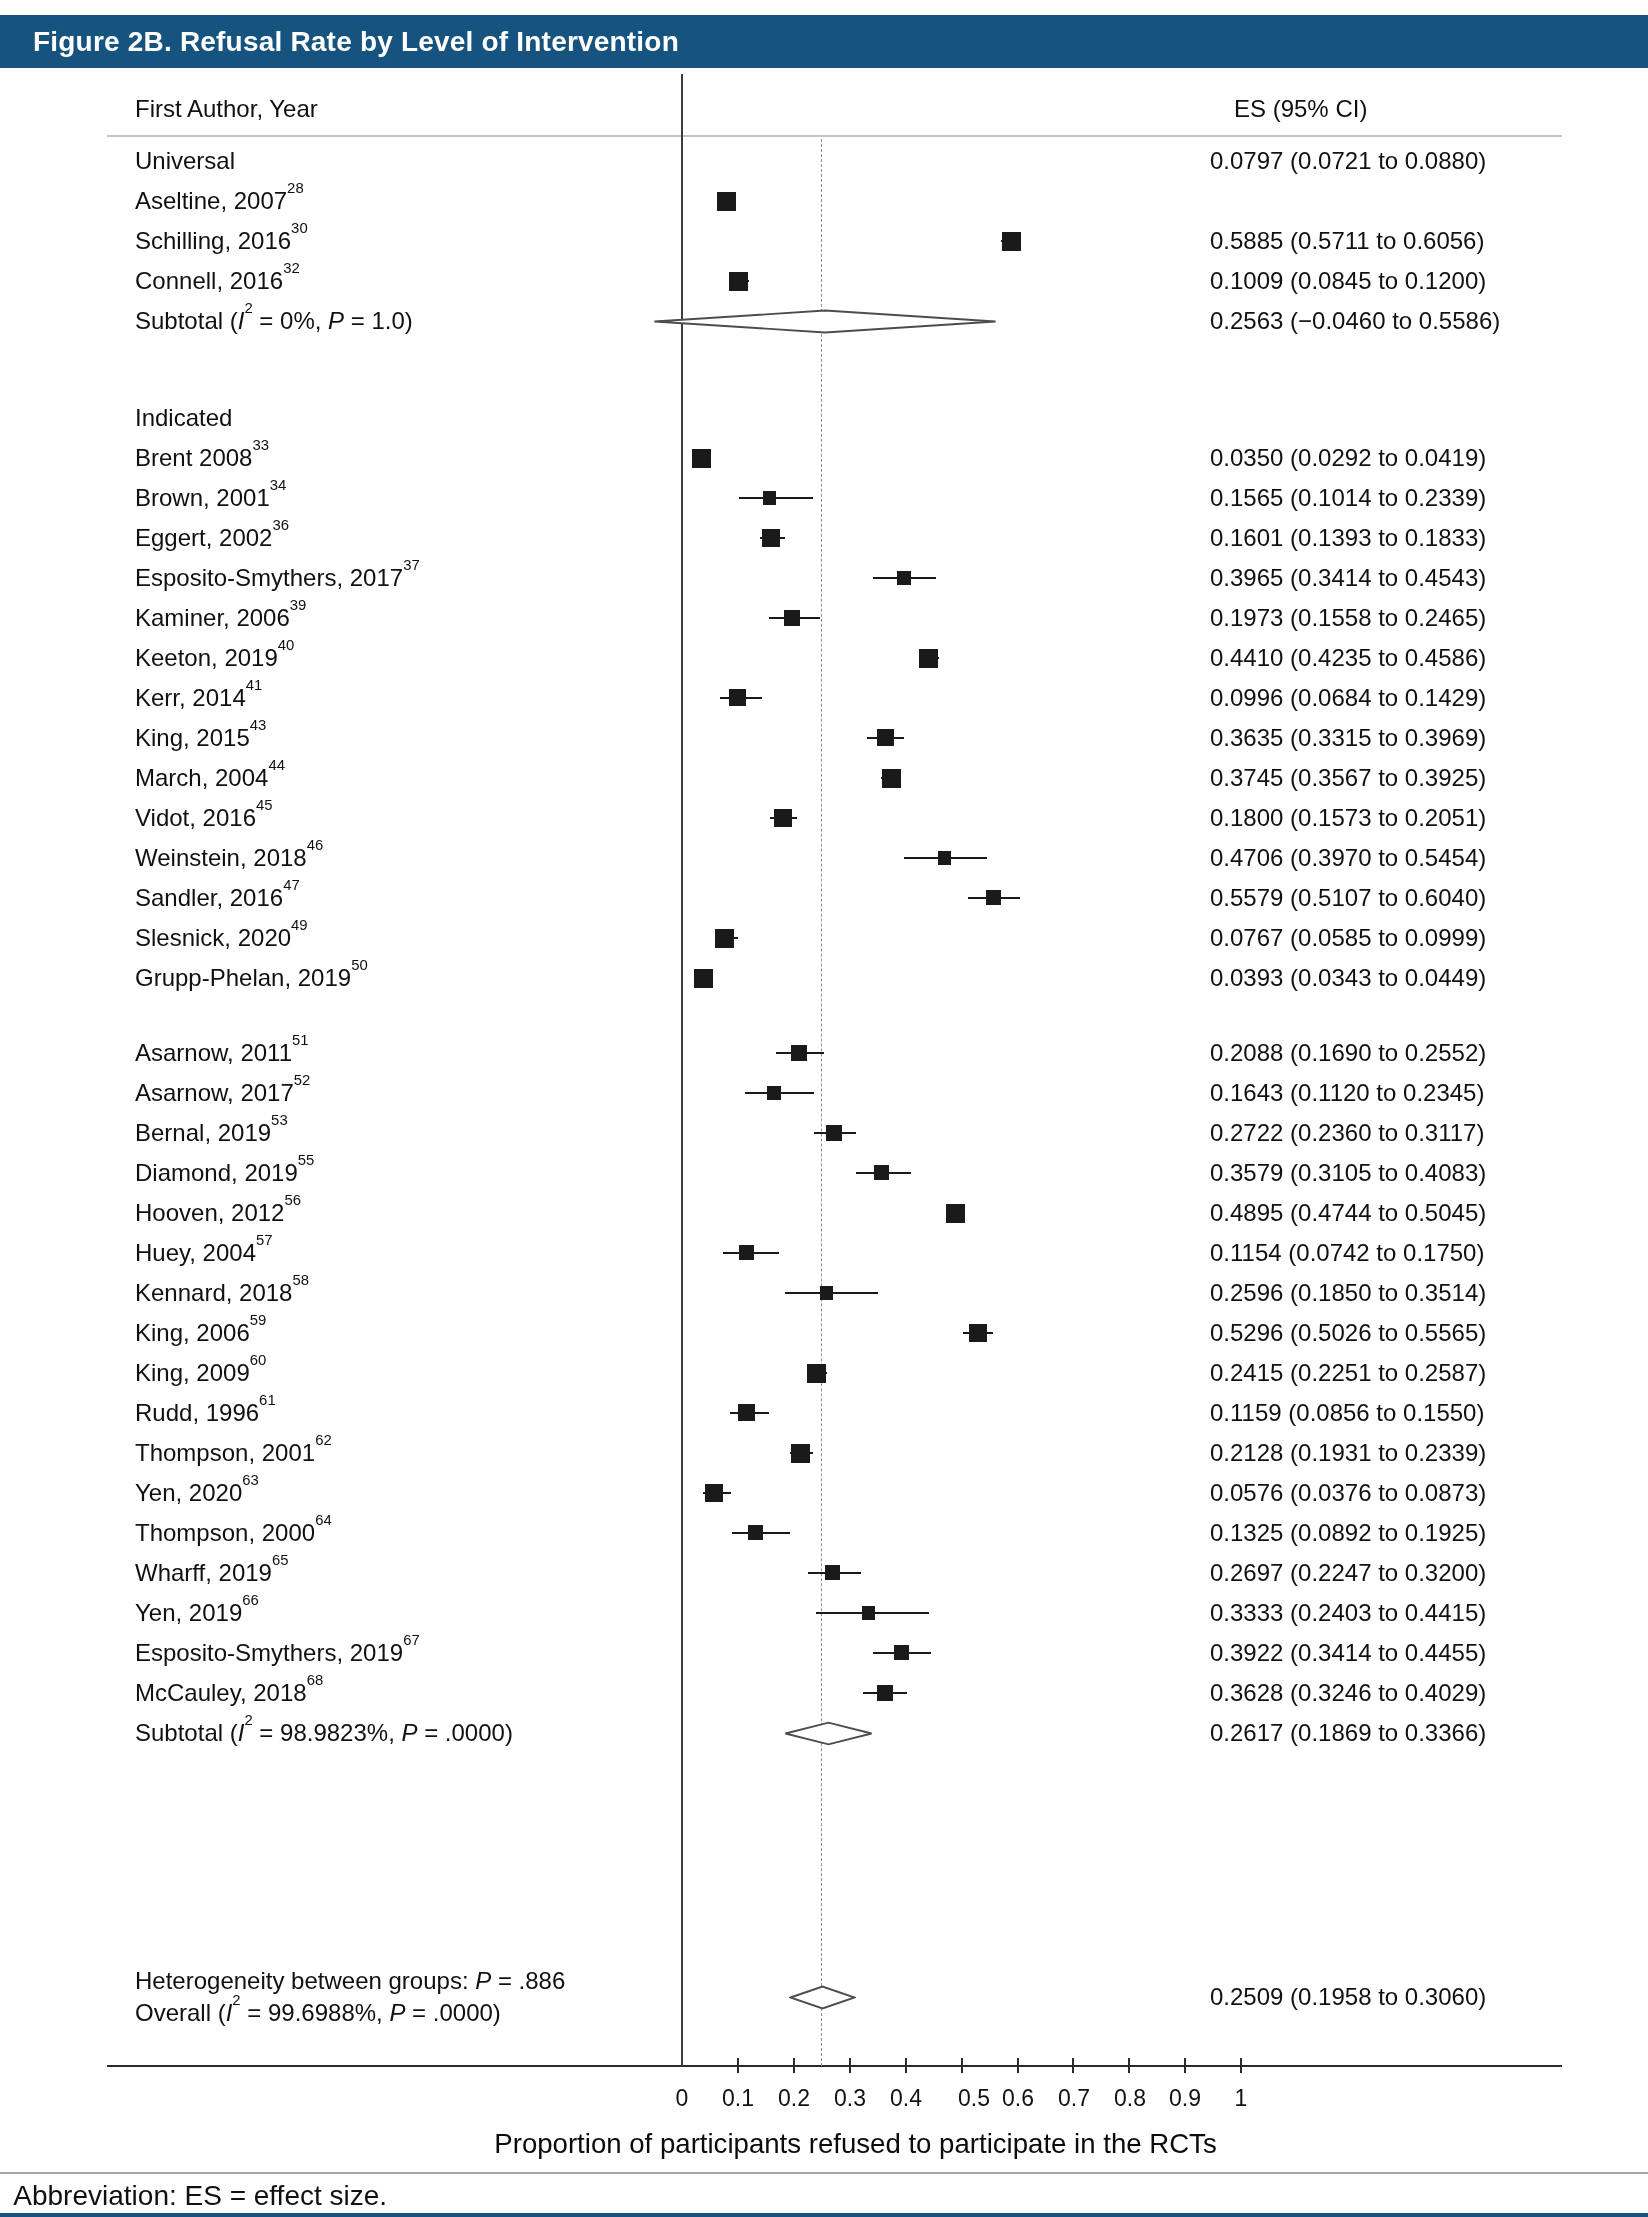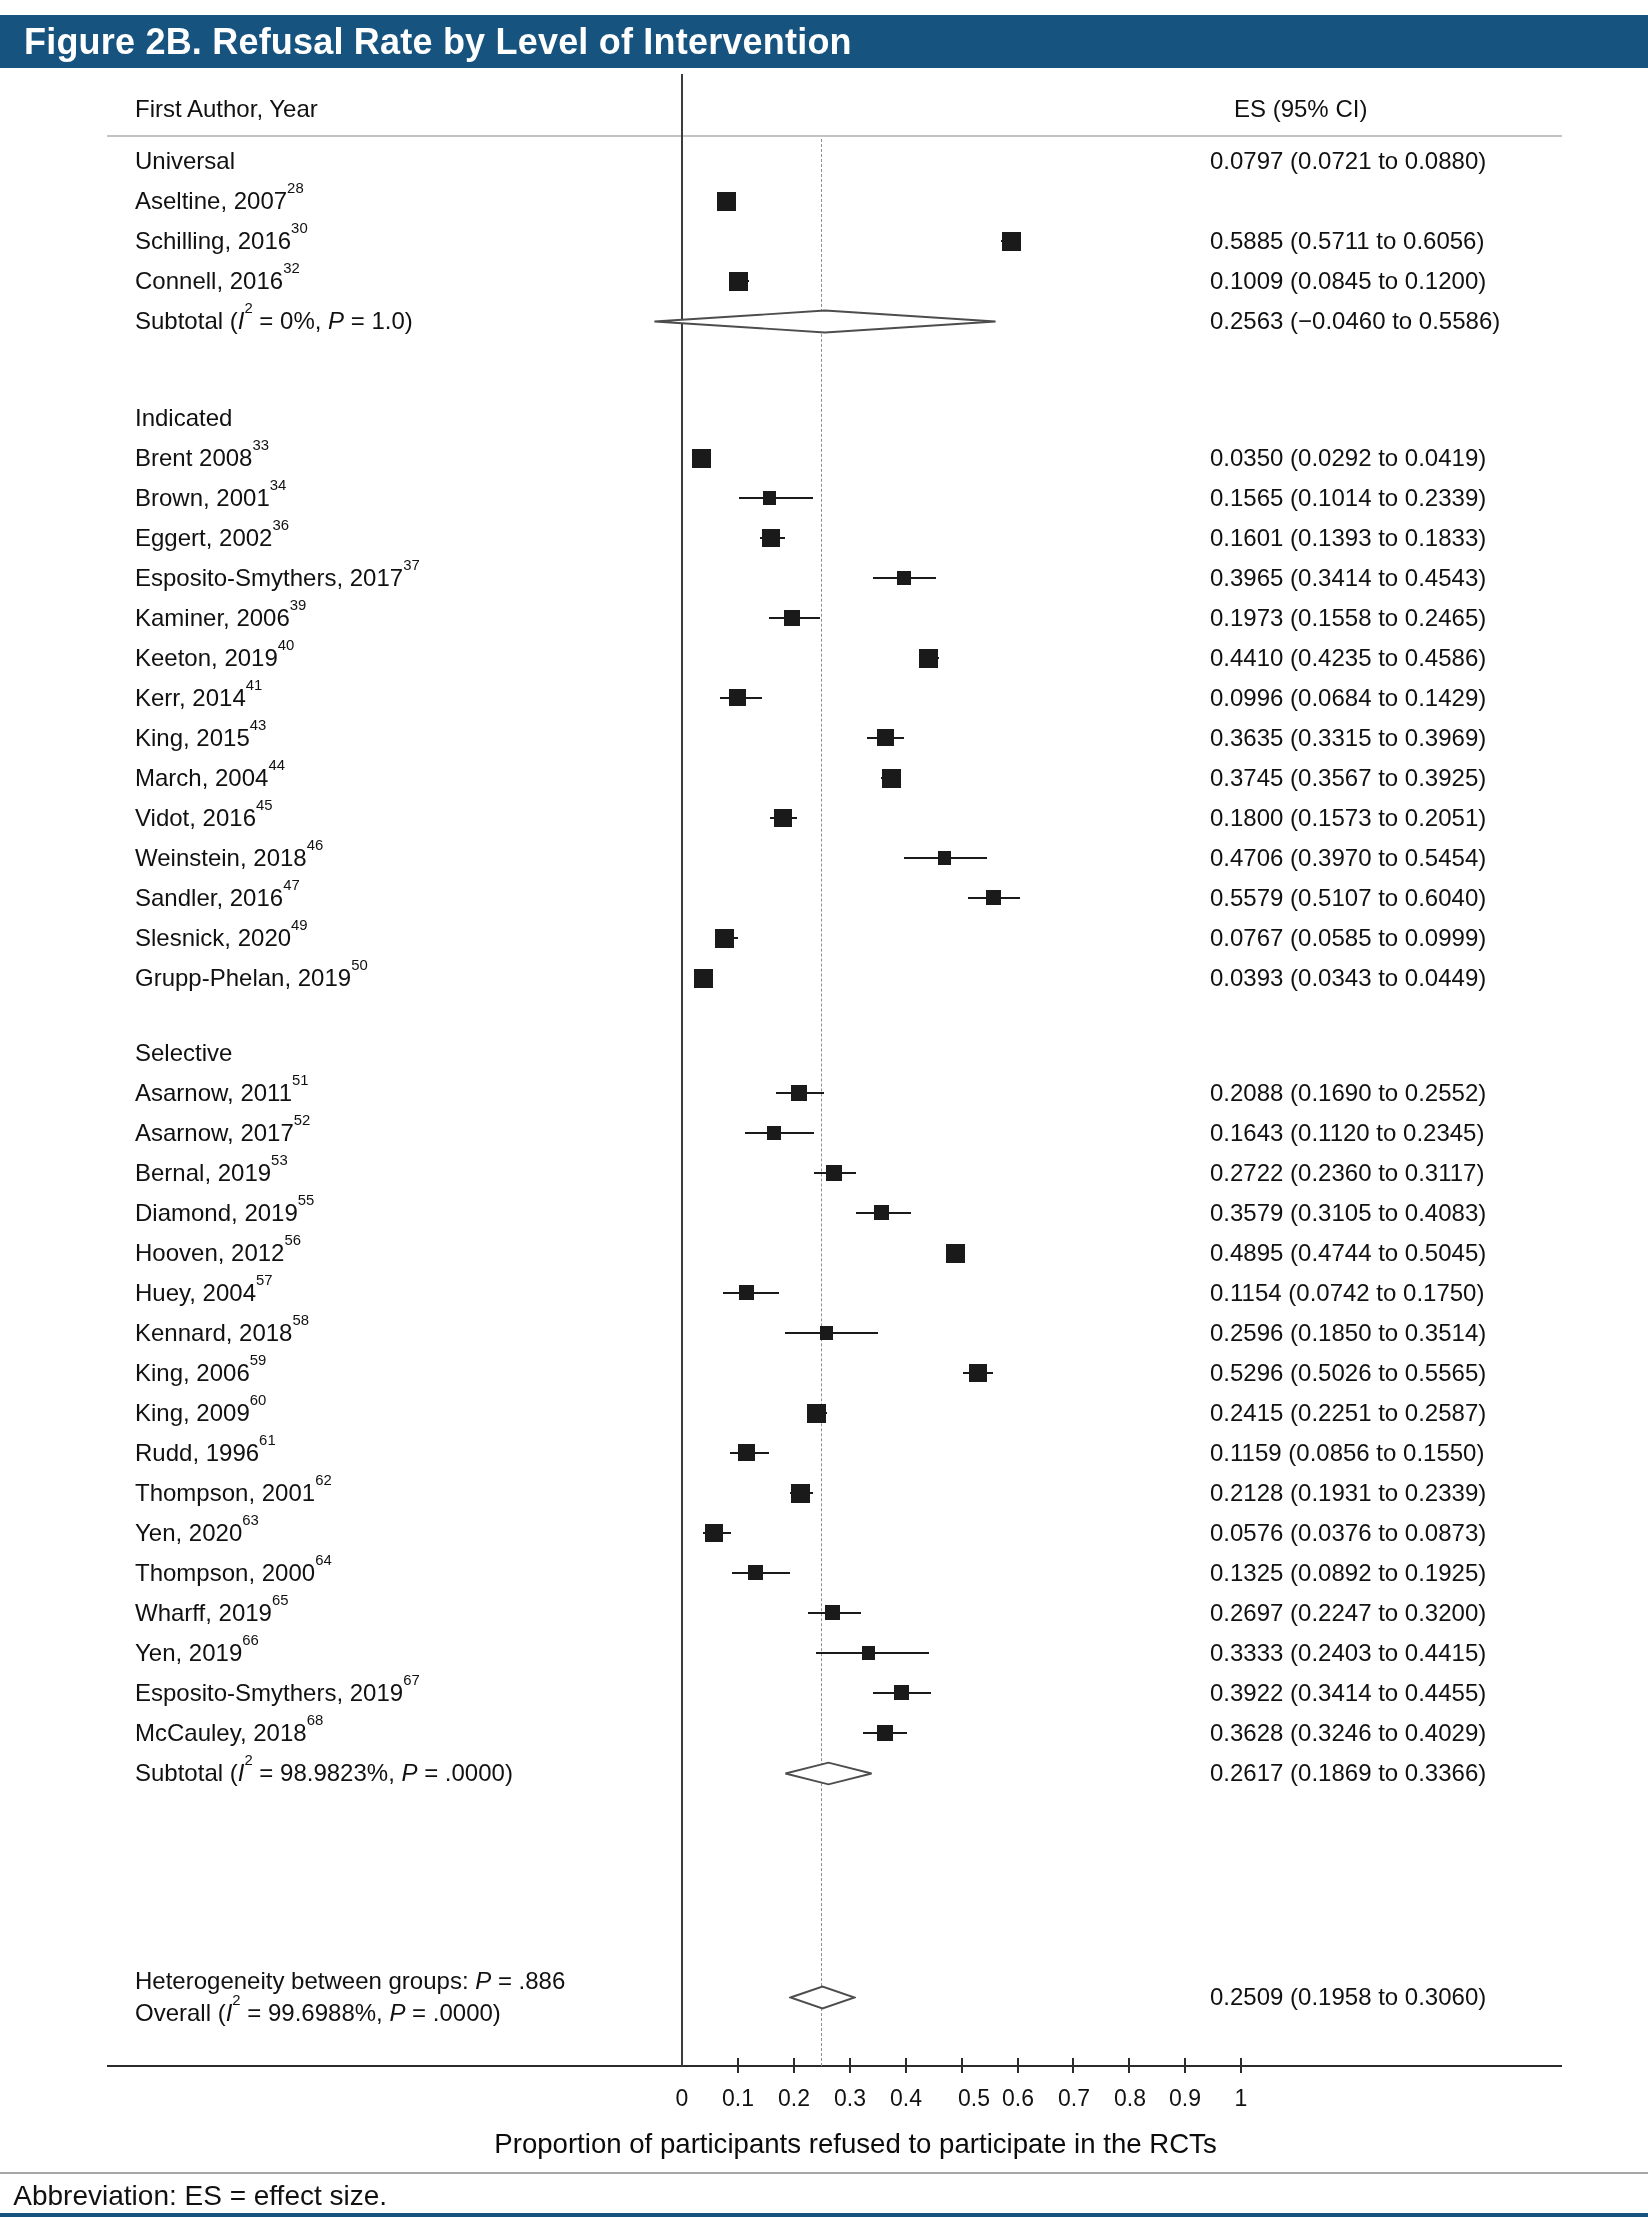--- a/index.html
+++ b/index.html
@@ -11,21 +11,21 @@
   html,body{background:#ffffff;}
   body{
     width:1648px;height:2218px;position:relative;
     font-family:"Liberation Sans",sans-serif;color:var(--ink);
   }
   .figure{position:absolute;inset:0;background:#fff;overflow:hidden;}
 
   .title-bar{
     position:absolute;left:0;top:15px;width:1648px;height:53px;
     background:var(--blue);color:#fff;display:flex;align-items:center;
-    padding-left:24px;font-size:36px;font-weight:bold;letter-spacing:0.2px;
+    padding-left:33px;font-size:28px;font-weight:bold;letter-spacing:0.2px;
   }
 
   .col-header{position:absolute;top:91px;height:36px;line-height:36px;font-size:24px;white-space:nowrap;}
   .col-header.left{left:135px;}
   .col-header.right{left:1234px;}
   .header-rule{position:absolute;left:107px;top:135px;width:1455px;height:1.9px;background:#c3c3c3;}
 
   .zero-line{position:absolute;left:681px;top:74px;width:1.9px;height:1992px;background:#3c3c3c;z-index:1;}
   .ref-line{position:absolute;top:139px;height:1927px;width:0;border-left:1.9px dashed #8f8f8f;z-index:1;}
 
@@ -179,23 +179,20 @@
         <div class="marker" style="width: 19px; height: 19px; left: 715px; top: 10.5px;"></div>
         <div class="es">0.0767 (0.0585 to 0.0999)</div>
       </div>
       <div class="row">
         <div class="lab">Grupp-Phelan, 2019<sup>50</sup></div>
         <div class="ci" style="left: 701px; width: 6px; top: 18.5px;"></div>
         <div class="marker" style="width: 19px; height: 19px; left: 694px; top: 10.5px;"></div>
         <div class="es">0.0393 (0.0343 to 0.0449)</div>
       </div>
       <div class="spacer" style="height: 35px;"></div>
-      <div class="row">
-        <div class="lab">Selective</div>
-      </div>
       <div class="row">
         <div class="lab">Asarnow, 2011<sup>51</sup></div>
         <div class="ci" style="left: 776px; width: 48px; top: 18.5px;"></div>
         <div class="marker" style="width: 16px; height: 16px; left: 791px; top: 12px;"></div>
         <div class="es">0.2088 (0.1690 to 0.2552)</div>
       </div>
       <div class="row">
         <div class="lab">Asarnow, 2017<sup>52</sup></div>
         <div class="ci" style="left: 745px; width: 69px; top: 18.5px;"></div>
         <div class="marker" style="width: 14.3px; height: 14.3px; left: 767px; top: 13px;"></div>

